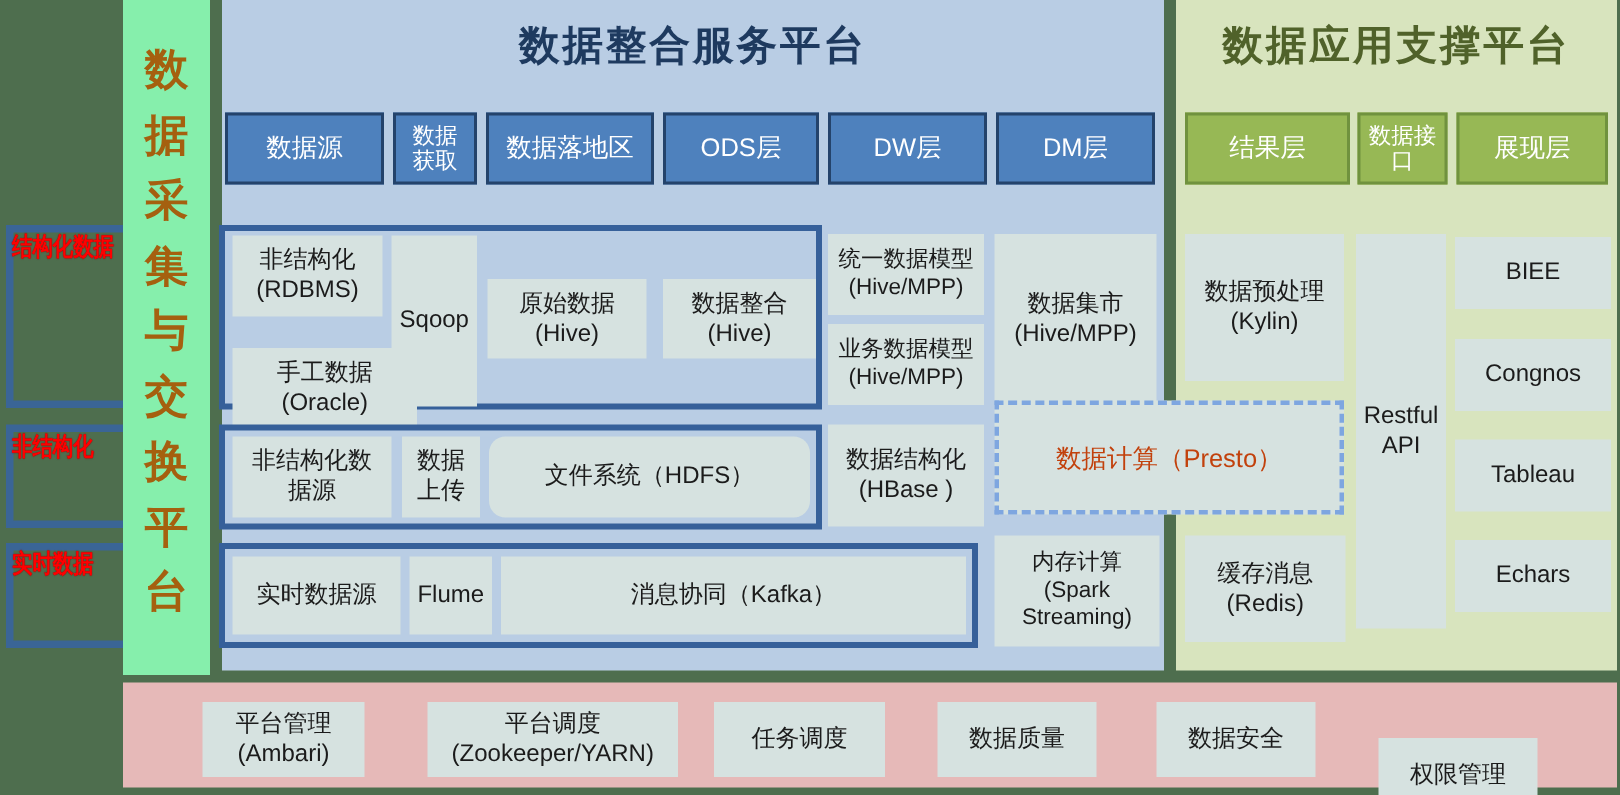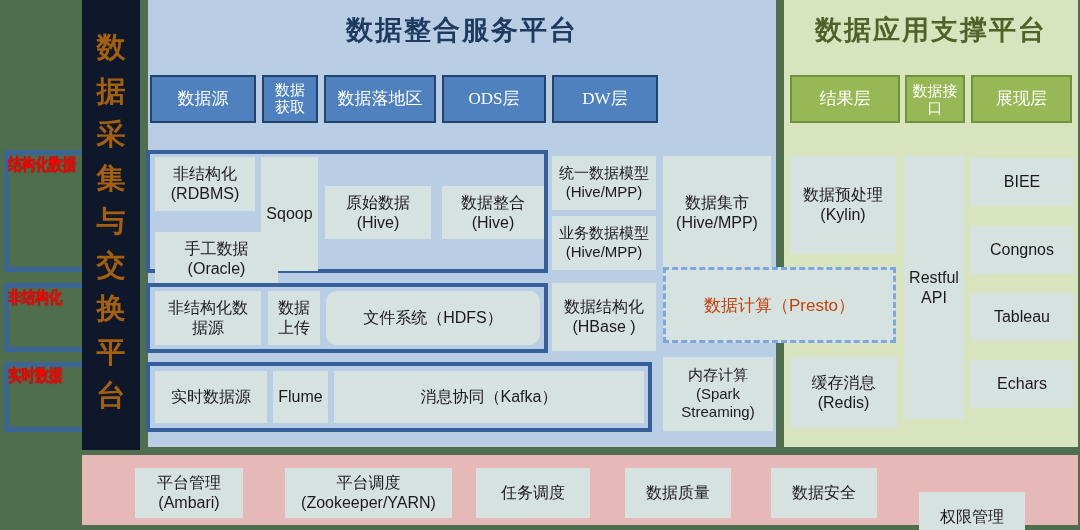--- a/index.html
+++ b/index.html
@@ -2,31 +2,31 @@
 <html><head>
 <meta charset="utf-8">
 <style>
   html,body{margin:0;padding:0;}
   body{font-family:"Liberation Sans","DejaVu Sans",sans-serif;}
   .stage{position:relative;width:1080px;height:530px;background:#4E6E4E;overflow:hidden;}
   .panel{position:absolute;box-sizing:border-box;}
   .panel-title{position:absolute;text-align:center;font-size:27px;font-weight:600;letter-spacing:2px;}
   .hdr{position:absolute;box-sizing:border-box;display:flex;align-items:center;justify-content:center;
        text-align:center;color:#fff;font-size:17px;white-space:pre-line;line-height:1.15;}
-  .hdr.blue{background:#4E81BD;border:2px solid #24436B;font-family:Liberation Serif, serif;}
+  .hdr.blue{background:#4E81BD;border:2px solid #24436B;}
   .hdr.green{background:#97B855;border:2px solid #70923E;}
   .lb{position:absolute;box-sizing:border-box;background:#D6E2E0;color:#1b1b1b;
       display:flex;align-items:center;justify-content:center;text-align:center;
       font-size:16px;line-height:1.25;white-space:pre-line;}
   .container{position:absolute;box-sizing:border-box;border:4px solid #36609A;}
   .bracket{position:absolute;box-sizing:border-box;border:5px solid #3A6596;z-index:0;}
   .redlabel{position:absolute;z-index:3;color:#FF0000;font-weight:bold;font-size:17px;
             transform:scaleX(0.8);transform-origin:left center;white-space:nowrap;
             text-shadow:0 0 1px #7a0000;}
-  .orange-bar{position:absolute;left:82px;top:0;width:58px;height:450px;background:#0f172a;z-index:2;
+  .orange-bar{position:absolute;left:82px;top:0;width:58px;height:450px;background:#86efac;z-index:2;
               display:flex;justify-content:center;}
   .vtext{width:32px;padding-top:26px;font-size:29px;font-weight:600;color:#A5600F;
          line-height:1.5;word-break:break-all;text-align:center;}
   .dashed{position:absolute;box-sizing:border-box;background:#D6E2E0;border:3px dashed #7EA6E0;z-index:5;
           display:flex;align-items:center;justify-content:center;font-size:17px;color:#c2410c;}
   .fs15{font-size:15px;}
 </style>
 </head>
 <body>
 
@@ -50,20 +50,21 @@
 
   <div class="panel-title" style="left:148px;top:12px;width:628px;color:#1E3A5F;">数据整合服务平台</div>
   <div class="panel-title" style="left:784px;top:12px;width:294px;color:#50622A;">数据应用支撑平台</div>
 
   <div class="hdr blue" style="left:150px;top:75px;width:106px;height:48px;">数据源</div>
   <div class="hdr blue fs15" style="left:262px;top:75px;width:56px;height:48px;">数据
 获取</div>
   <div class="hdr blue" style="left:324px;top:75px;width:112px;height:48px;">数据落地区</div>
   <div class="hdr blue" style="left:442px;top:75px;width:104px;height:48px;">ODS层</div>
   <div class="hdr blue" style="left:552px;top:75px;width:106px;height:48px;">DW层</div>
+  <div class="hdr blue" style="left:664px;top:75px;width:106px;height:48px;">DM层</div>
 
   <div class="hdr green" style="left:790px;top:75px;width:110px;height:48px;">结果层</div>
   <div class="hdr green fs15" style="left:905px;top:75px;width:60px;height:48px;">数据接
 口</div>
   <div class="hdr green" style="left:971px;top:75px;width:101px;height:48px;">展现层</div>
 
   <div class="container" style="left:146px;top:150px;width:402px;height:123px;"></div>
   <div class="lb" style="left:155px;top:157px;width:100px;height:54px;">非结构化
 (RDBMS)</div>
   <div class="lb" style="left:155px;top:232px;width:123px;height:54px;">手工数据

